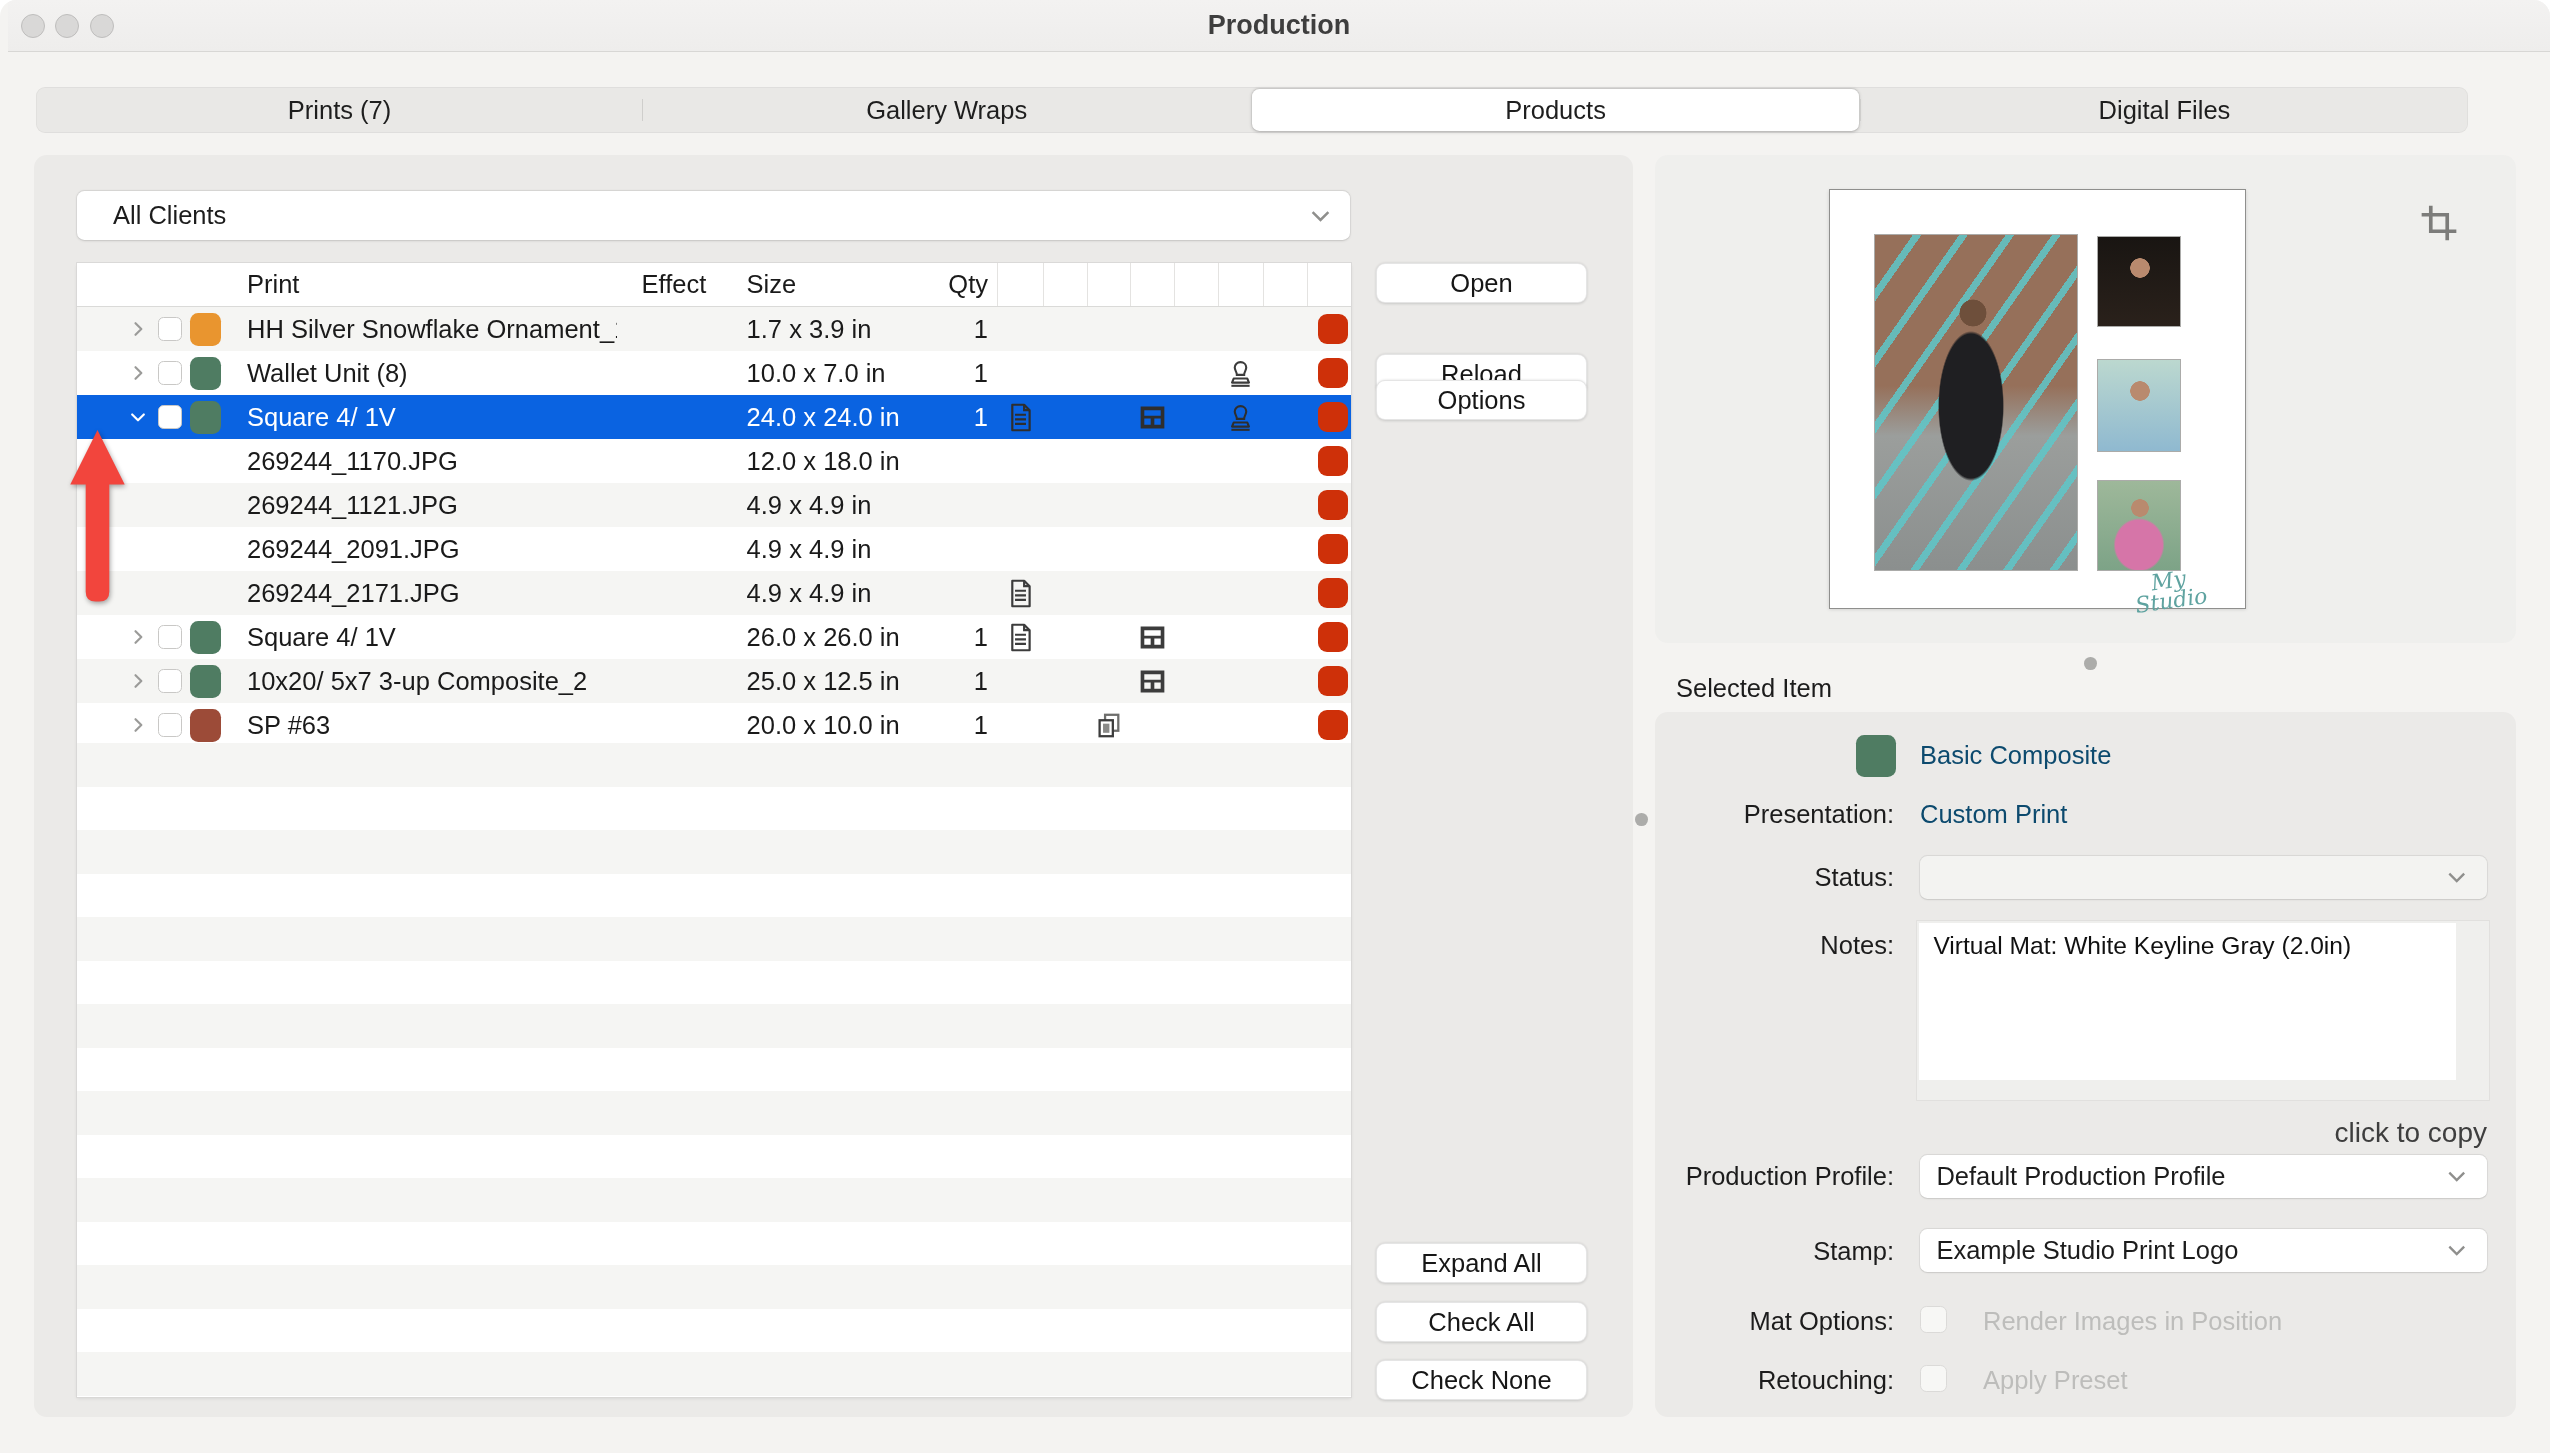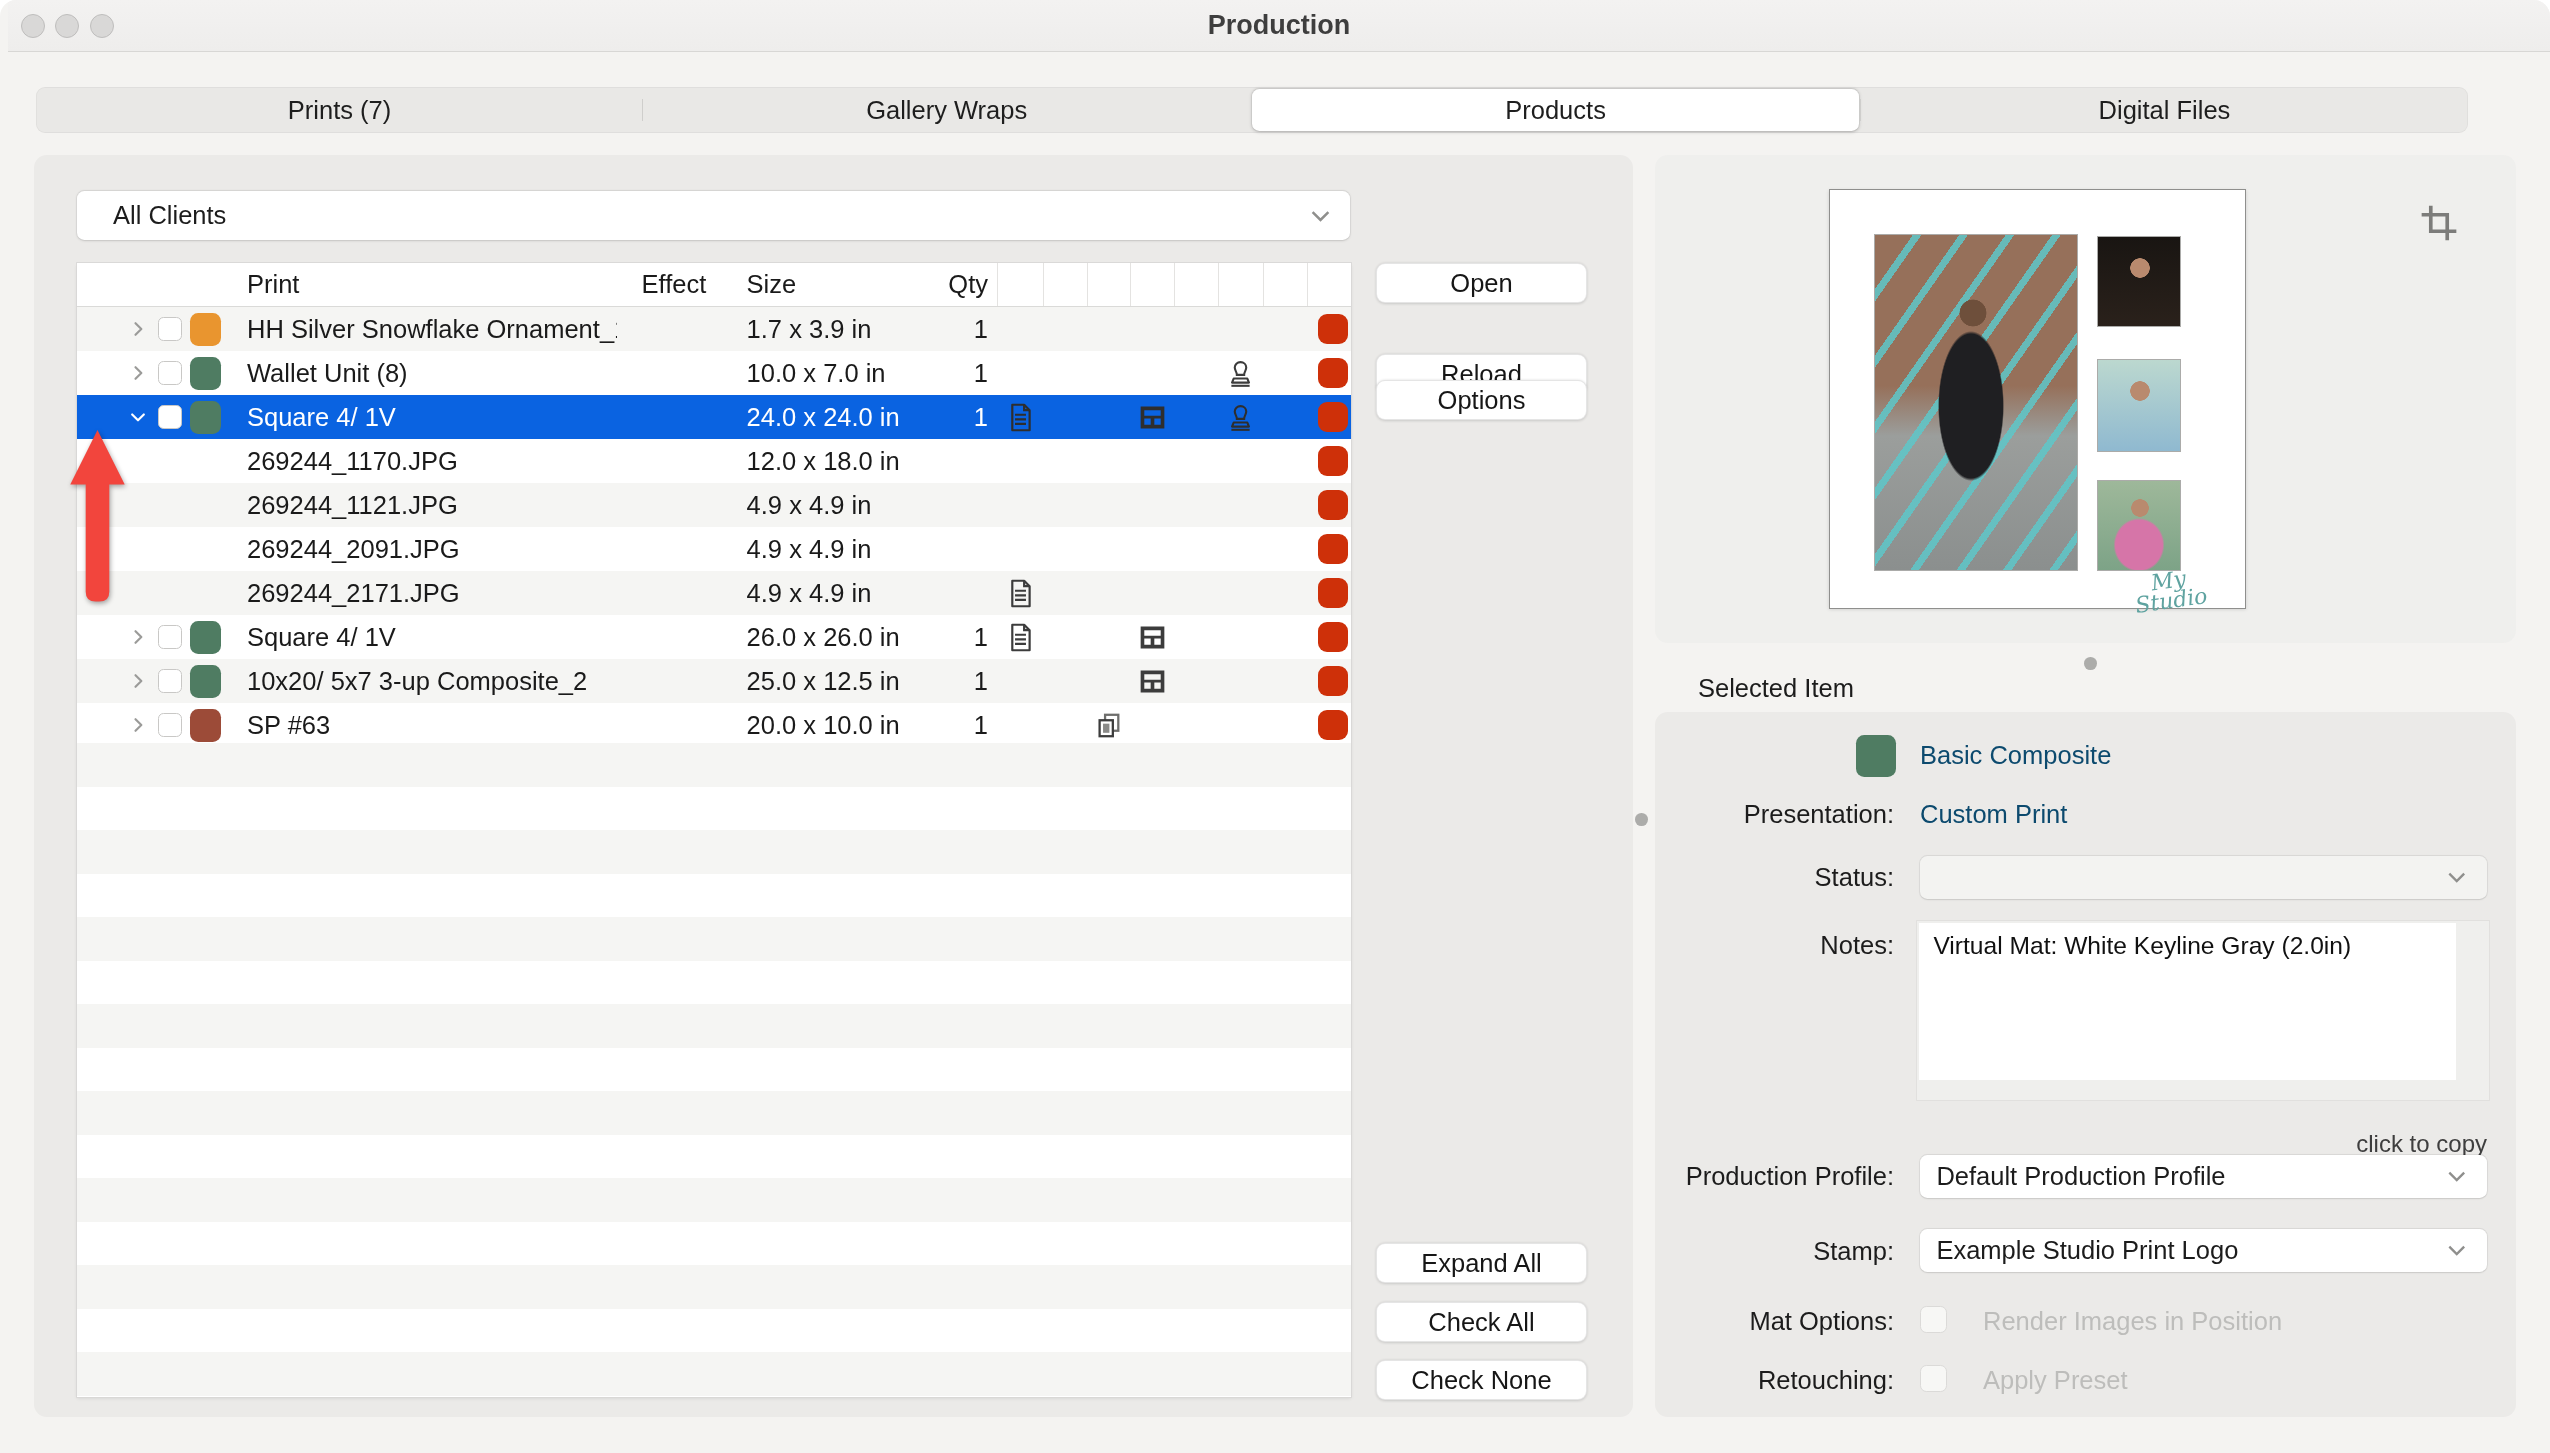--- a/index.html
+++ b/index.html
@@ -13,21 +13,21 @@
   .win-title{position:absolute;left:0;right:0;top:0;height:51px;line-height:51px;text-align:center;font-size:27px;font-weight:bold;color:#3E3E3E;}
   
   .tabbar{position:absolute;left:36px;top:87px;width:2432px;height:46px;background:#E9E8E6;border-radius:9px;display:flex;align-items:stretch;box-shadow:inset 0 0 0 0.9px rgba(0,0,0,0.04);}
   .tab{flex:1 1 0;display:flex;align-items:center;justify-content:center;font-size:25.5px;color:#1E1E1E;position:relative;cursor:default;}
   .tab.selected{background:#FFFFFF;border-radius:7.3px;margin:1.8px;box-shadow:0 0.9px 3.6px rgba(0,0,0,0.22),0 0 0 0.9px rgba(0,0,0,0.05);}
   .tab .sep{position:absolute;left:-0.9px;top:12px;width:0.9px;height:22px;background:#CFCECC;}
   
   .left-panel{position:absolute;left:34px;top:155px;width:1599px;height:1262px;background:#EBEAE8;border-radius:12.8px;}
   .preview-panel{position:absolute;left:1655px;top:155px;width:861px;height:488px;background:#EFEFED;border-radius:12.8px;}
   .si-panel{position:absolute;left:1655px;top:712px;width:861px;height:705px;background:#EBEAE8;border-radius:12.8px;}
-  .si-label{position:absolute;left:1676px;top:674px;font-size:25.5px;color:#1C1C1C;margin-left:22px;}
+  .si-label{position:absolute;left:1676px;top:674px;font-size:25.5px;color:#1C1C1C;}
   .handle-dot{position:absolute;width:12.8px;height:12.8px;border-radius:50%;background:#ACACAA;}
   
   .client-dd{position:absolute;left:43px;top:36px;width:1273px;height:49px;background:#fff;border-radius:7.3px;box-shadow:0 0.9px 2.7px rgba(0,0,0,0.12),0 0 0 0.9px rgba(0,0,0,0.05);display:flex;align-items:center;font-size:25.5px;color:#1C1C1C;}
   .client-dd .val{padding-left:36px;flex:1;}
   .dd-chev{width:27px;height:27px;margin-right:16.4px;flex:0 0 auto;}
   
   .table{position:absolute;left:43px;top:108px;width:1274px;height:1134px;background:#fff;box-shadow:0 0 0 0.9px #D9D8D6,0 1.8px 3.6px rgba(0,0,0,0.10);box-sizing:border-box;overflow:hidden;}
   .trow{display:grid;grid-template-columns:33px 31px 40px 392px 105px 190px 85px 46px 44px 43px 44px 44px 45px 44px 91px;align-items:center;height:44px;padding-left:44px;}
   .thead{height:43px;border-bottom:0.9px solid #DADAD8;background:#fff;font-size:24px;color:#1F1F1F;}
   .thead .hc{height:100%;display:flex;align-items:center;}
@@ -67,21 +67,21 @@
   .crop-btn{position:absolute;left:763px;top:47px;width:42px;height:42px;}
   
   .si-row-label{position:absolute;left:18px;width:221px;text-align:right;font-size:25.5px;color:#1C1C1C;}
   .si-val{position:absolute;left:265px;font-size:25.5px;color:#0c4a6e;}
   .si-swatch{position:absolute;left:201px;top:23px;width:40px;height:42px;border-radius:8.2px;}
   .dropdown{position:absolute;left:265px;width:567px;height:43px;background:#fff;border-radius:7.3px;box-shadow:0 0.9px 1.8px rgba(0,0,0,0.10),0 0 0 0.9px rgba(0,0,0,0.05);display:flex;align-items:center;font-size:25.5px;color:#1C1C1C;box-sizing:border-box;}
   .dropdown .val{padding-left:16.4px;flex:1;white-space:nowrap;overflow:hidden;}
   .dropdown.empty{background:#F3F3F1;}
   .notes-box{position:absolute;left:262px;top:209px;width:572px;height:179px;background:#EFEFED;box-shadow:0 0 0 0.9px #E0DFDD;}
   .notes-inner{position:absolute;left:1.8px;top:1.8px;width:537px;height:157px;background:#fff;font-size:24.6px;color:#111;padding:9px 0 0 14.6px;box-sizing:border-box;}
-  .copy-hint{position:absolute;left:265px;top:418px;width:567px;text-align:right;font-size:24px;color:#3E3E3E;}
+  .copy-hint{position:absolute;left:265px;top:405px;width:567px;text-align:right;font-size:28px;color:#3E3E3E;}
   .cb{position:absolute;left:265px;width:27px;height:27px;border-radius:6.4px;background:#F7F7F5;border:1.4px solid #DBDAD8;box-sizing:border-box;}
   .cb-label{position:absolute;left:328px;font-size:25.5px;color:#BDBDBB;}
   
   .arrow{position:absolute;left:63px;top:428px;filter:drop-shadow(1.8px 2.7px 2.7px rgba(0,0,0,0.35));}
 </style>
 </head>
 <body>
 
 <div class="window" style="--sel-blue: #0A63E1; --badge-red: #CE3009;">
 

